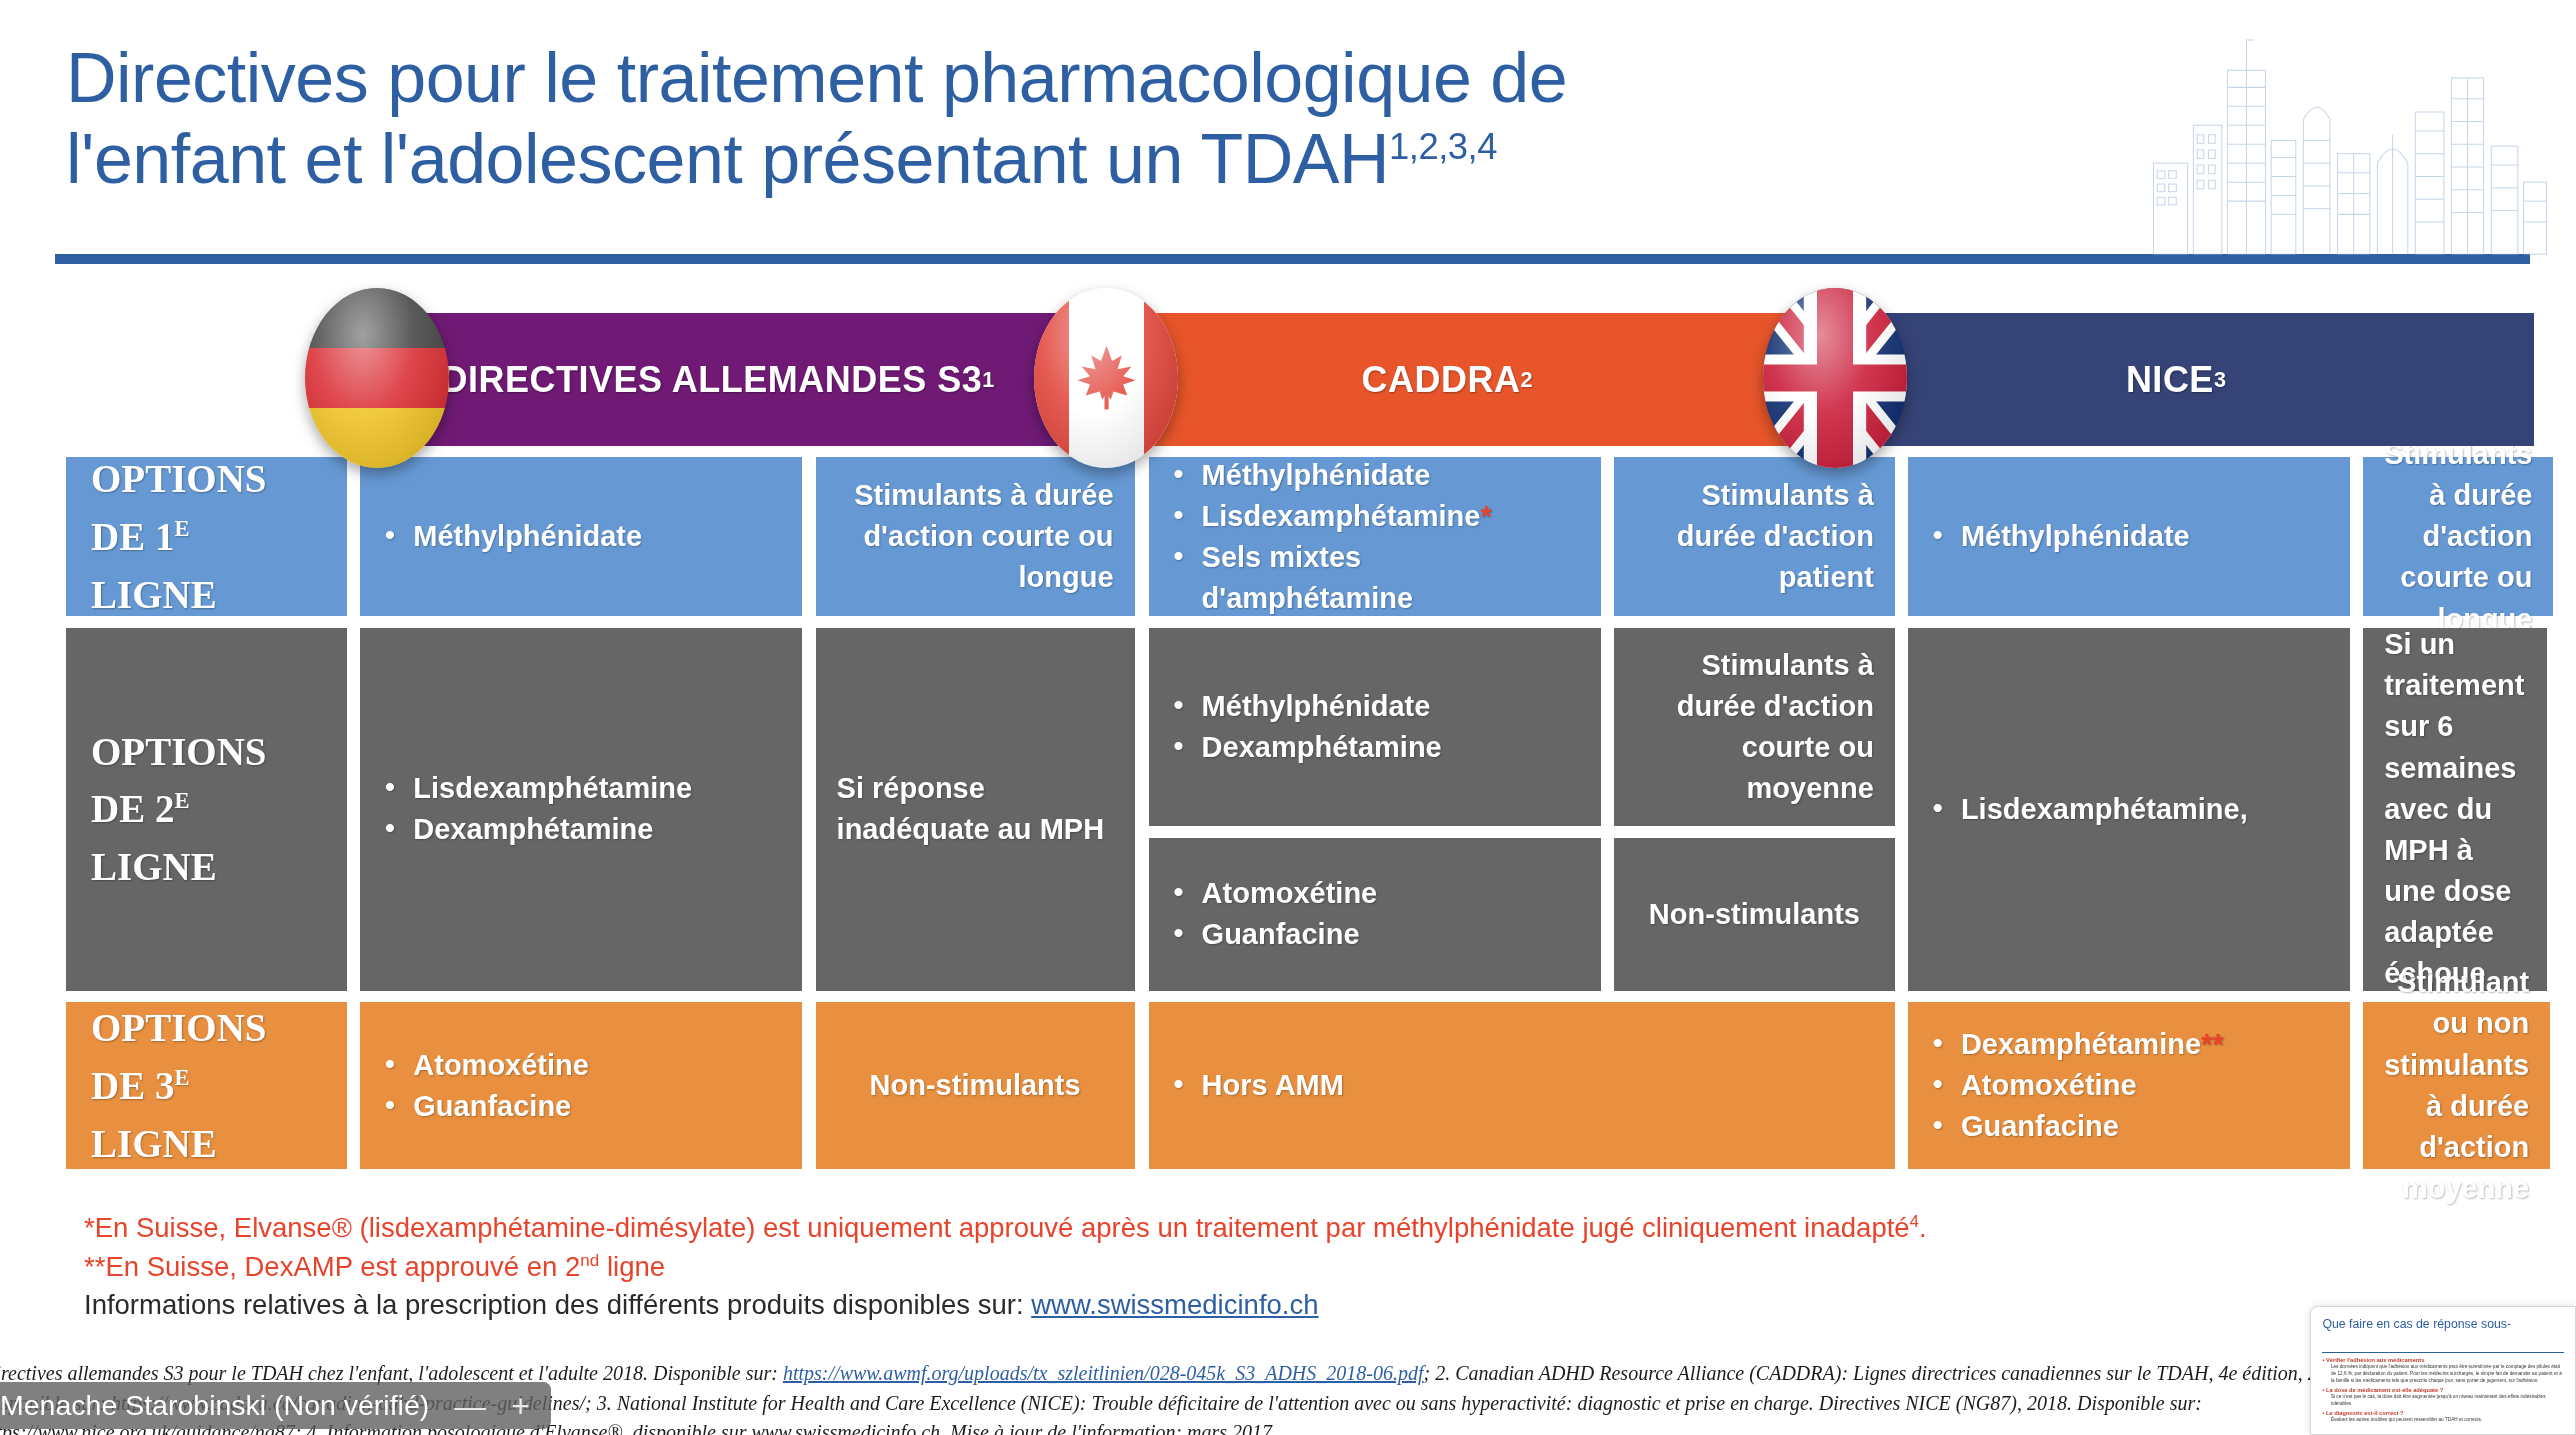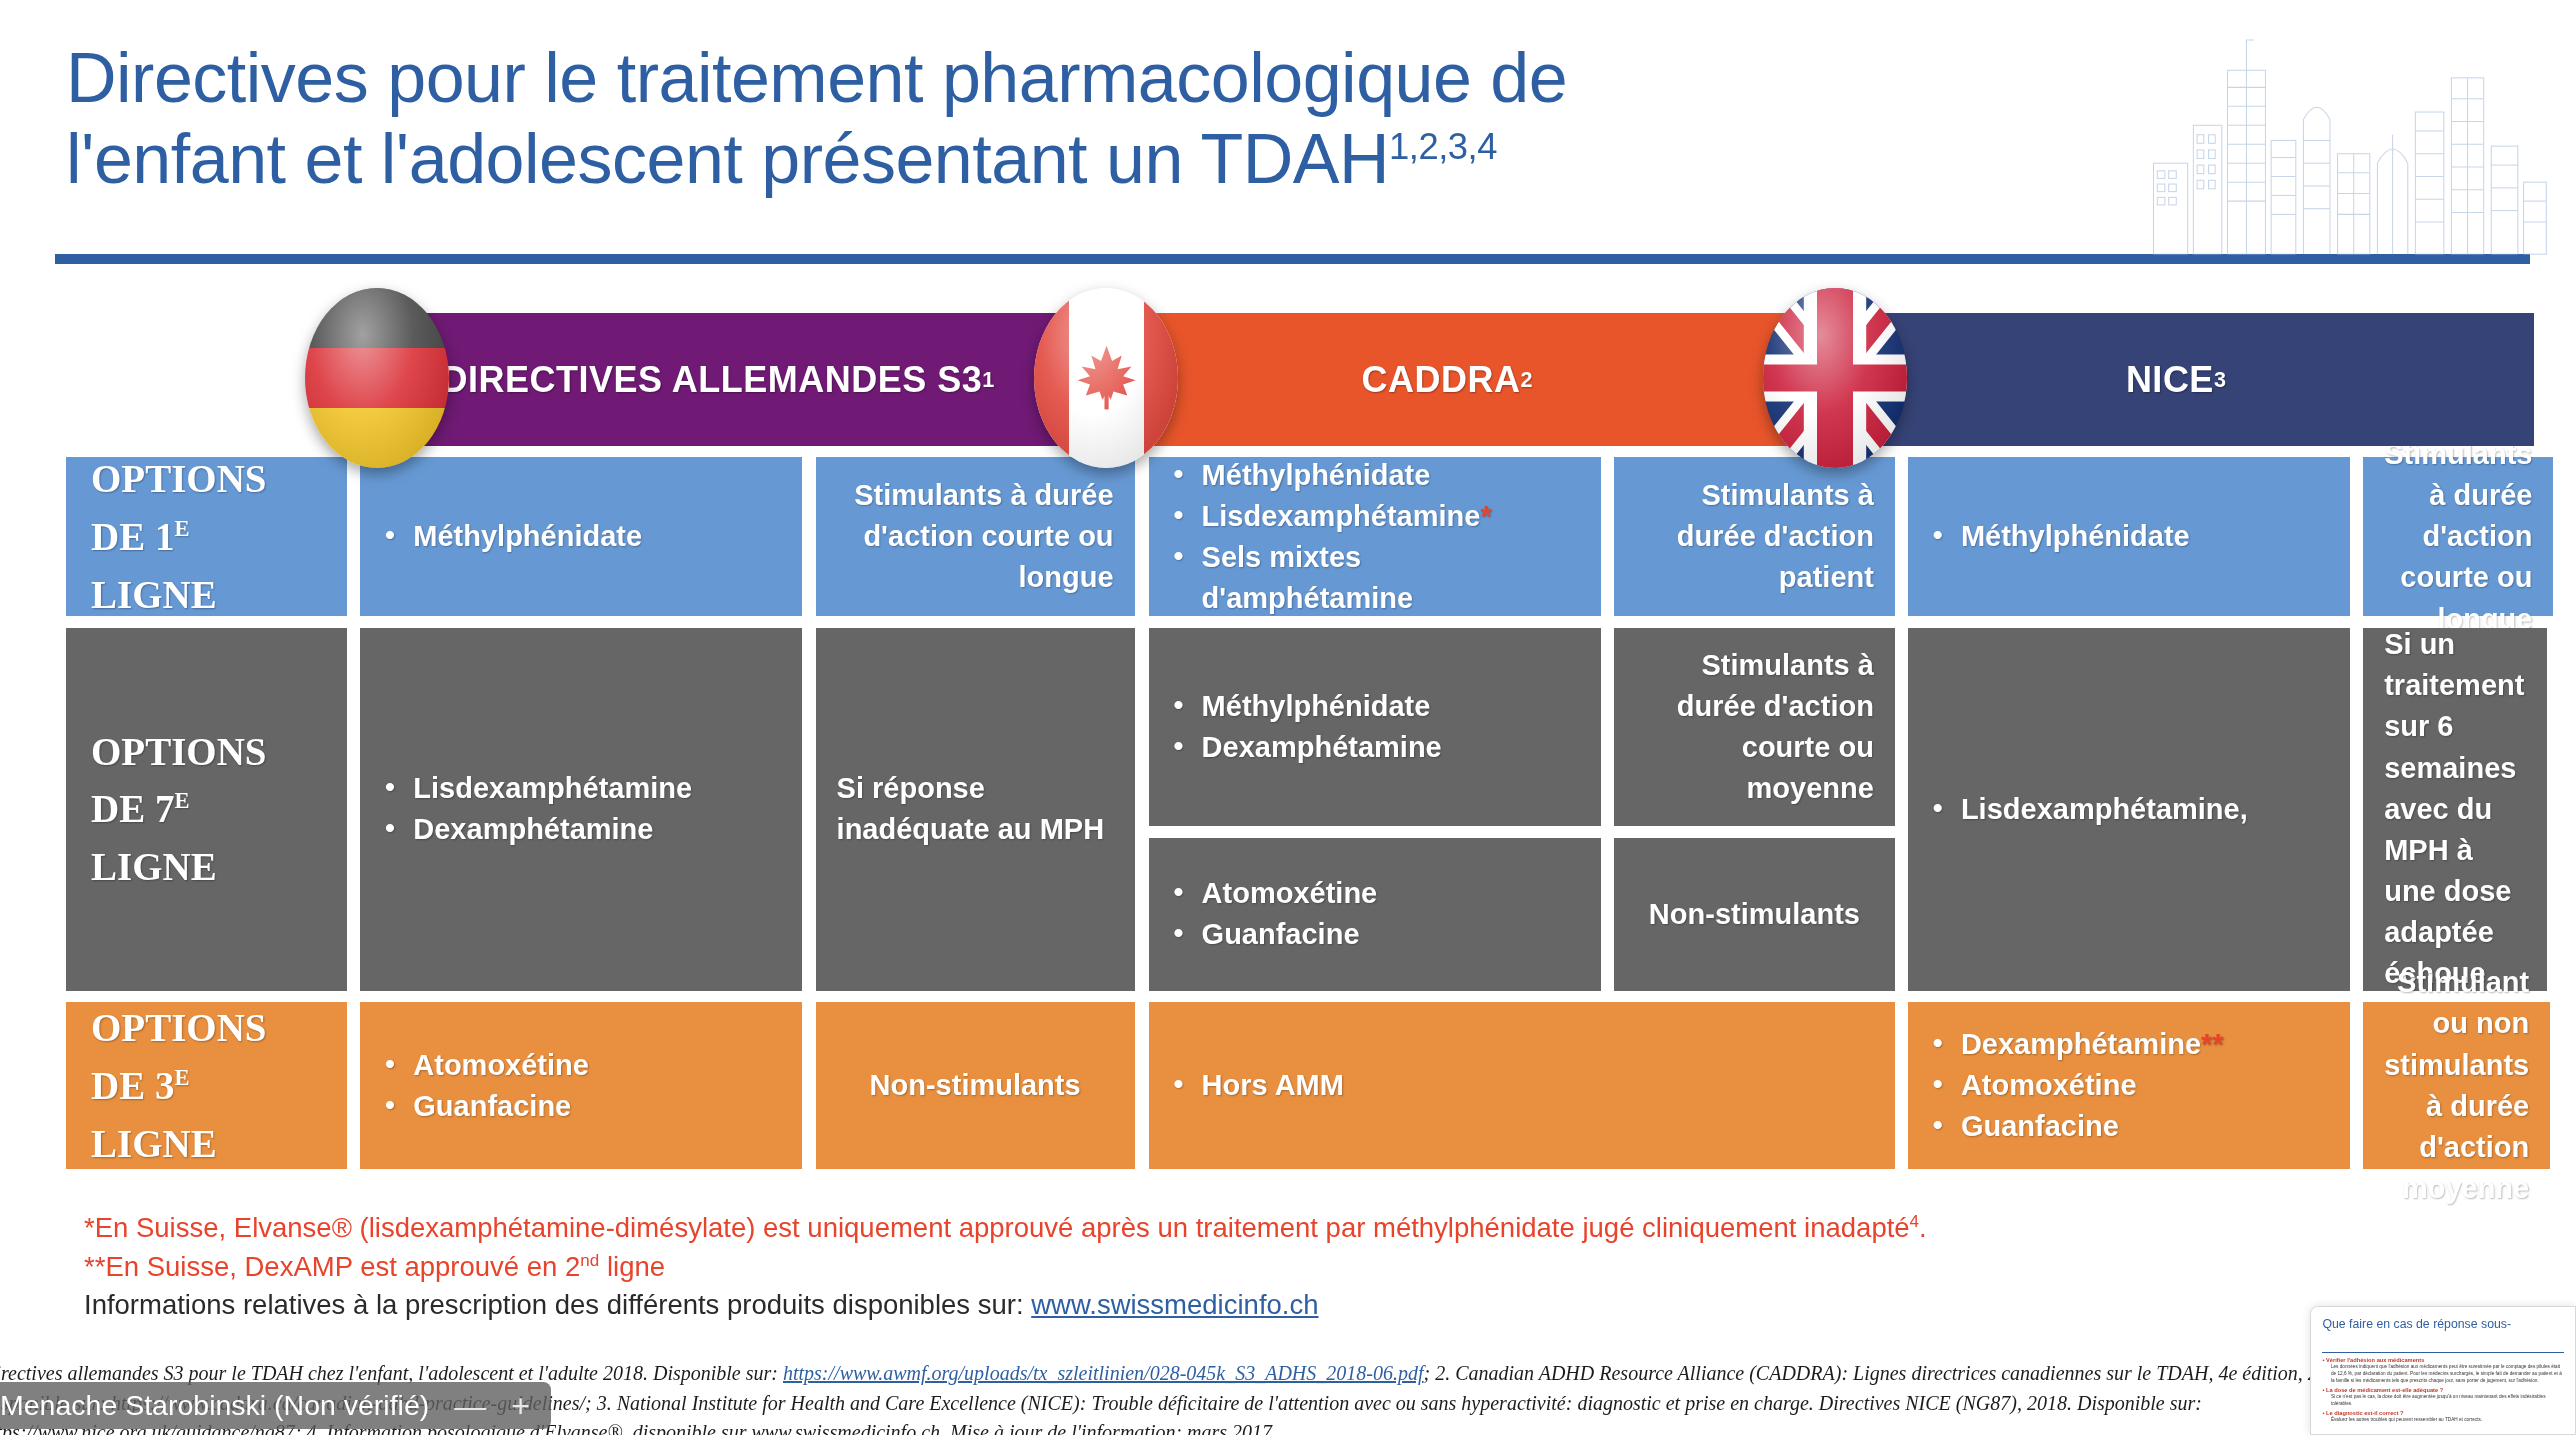--- a/index.html
+++ b/index.html
@@ -403,21 +403,21 @@
               <li>Méthylphénidate</li>
             </ul>
         </div>
         <div class="cell b-blue center c-uk-b">Stimulants à durée d'action courte ou longue</div>
       </div>
     </div>
 
     <div class="row r2">
       <div class="label-cell b-gray">
         <div><span>OPTIONS</span></div>
-        <div><span>DE 7</span><sup>E</sup></div>
+        <div><span>DE 2</span><sup>E</sup></div>
         <div><span>LIGNE</span></div>
       </div>
       <div class="gap"></div>
 
       <div class="grp grp-de">
         <div class="cell b-gray c-de-a">
           <ul>
             <li>Lisdexamphétamine</li>
             <li>Dexamphétamine</li>
           </ul>

